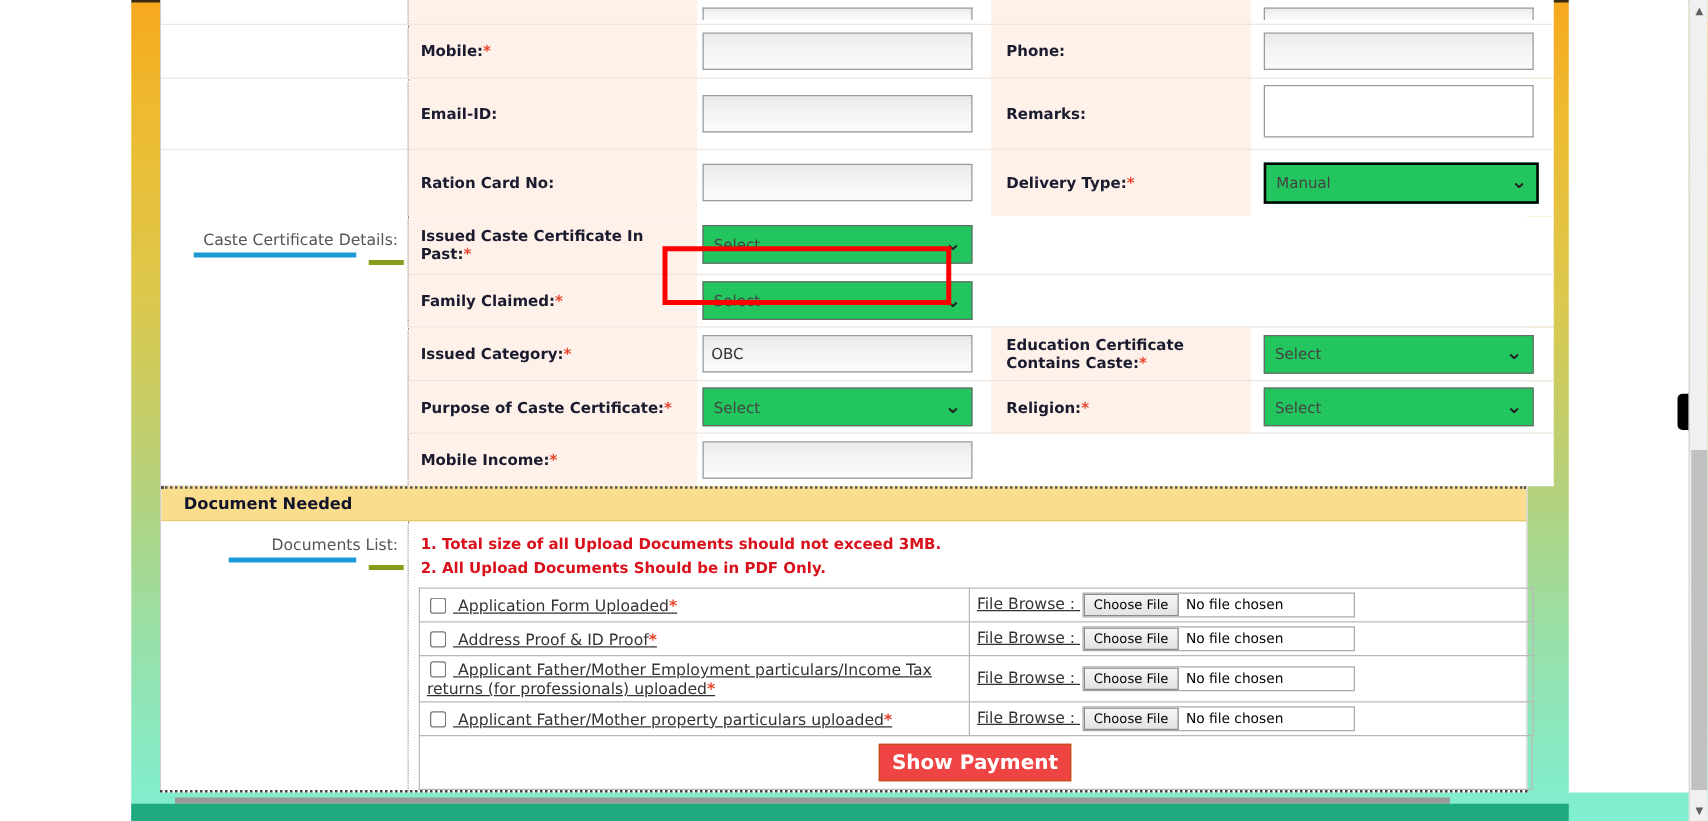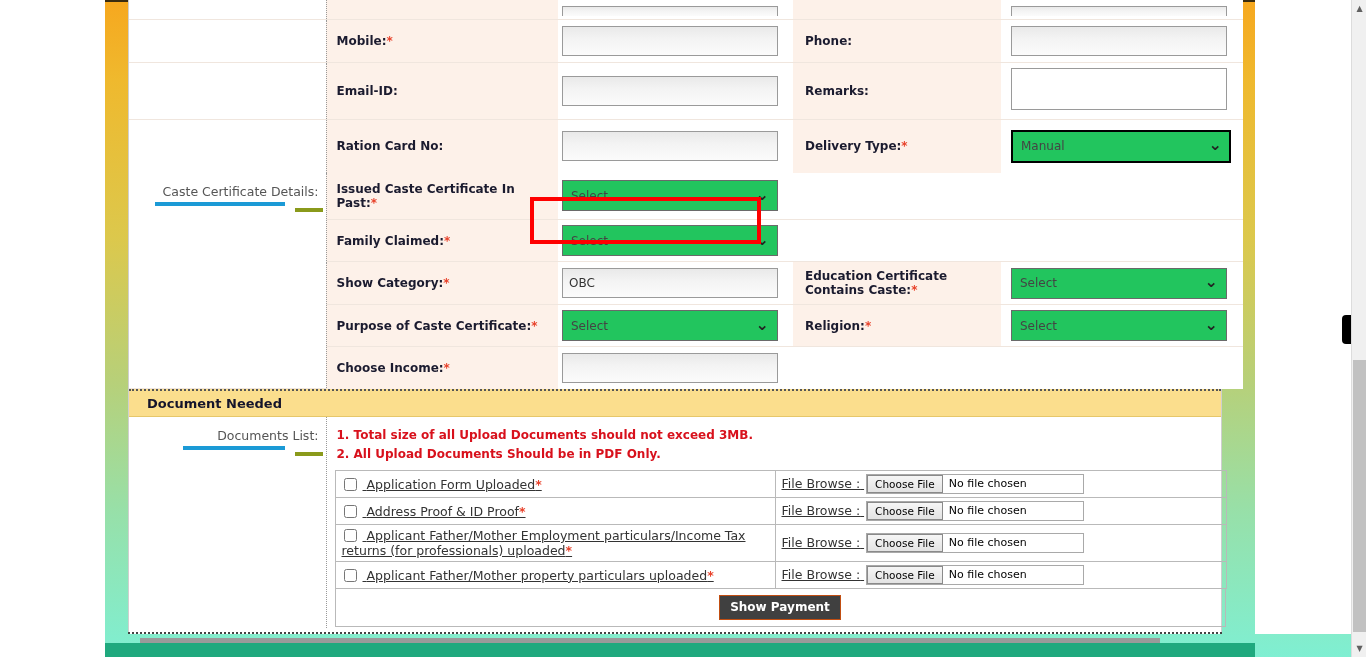--- a/index.html
+++ b/index.html
@@ -117,22 +117,22 @@
   .choosebtn {
     display: inline-block; height: 18px; line-height: 17px;
     padding: 0 7px; margin: 0 6px 0 0;
     border: 1px solid #8a8a8a;
     background: linear-gradient(to bottom,#f6f6f6,#e3e3e3);
     font-size: 10.5px; color: #000; vertical-align: top;
   }
   .paybar { text-align: center; padding: 6px 0 6px 0; border-left:1px solid #B9B9B9; border-right:1px solid #B9B9B9; border-bottom:1px solid #B9B9B9; width:891px; margin-left:8px;}
   .paybtn {
     display: inline-block;
-    background: #404040; color: #fff;
-    font-size: 12px; font-weight: bold;
+    background: #ef4444; color: #fff;
+    font-size: 16px; font-weight: bold;
     padding: 4px 10px 5px 10px;
     border: 1px solid #C14E12;
   }
 
   
   .botdots { position: absolute; left: 128px; top: 632px; width: 1094px; height: 3px; border-top: 2px dotted #444; }
   .grayline { position: absolute; left: 140px; top: 638px; width: 1020px; height: 5px; background: #9a9a9a; }
   .footer {
     position: absolute; left: 105px; top: 643px; width: 1150px; height: 14px;
     background: #1FA97E;
@@ -266,21 +266,21 @@
           </select>
           <span class="chev" style="font-size: 16px; font-weight: bold;">⌄</span>
         </span>
       </td>
       <td class="lbl-col2" style="background:#fff;"></td>
       <td class="val-col2"></td>
     </tr>
 
     <tr class="rowline" style="height:43px;">
       <td class="lbl-col">
-        <span>Show Category:</span><span class="req">*</span>
+        <span>Issued Category:</span><span class="req">*</span>
       </td>
       <td class="val-col">
         <input class="inp" type="text" readonly="" value="OBC" style="">
       </td>
       <td class="lbl-col2">
         <span>Education Certificate Contains Caste:</span><span class="req">*</span>
       </td>
       <td class="val-col2">
         <span class="selwrap">
           <select class="sel">
@@ -311,21 +311,21 @@
           <select class="sel">
             <option>Select</option>
           </select>
           <span class="chev" style="font-size: 16px; font-weight: bold;">⌄</span>
         </span>
       </td>
     </tr>
 
     <tr style="height:42px;">
       <td class="lbl-col">
-        <span>Choose Income:</span><span class="req">*</span>
+        <span>Mobile Income:</span><span class="req">*</span>
       </td>
       <td class="val-col">
         <input class="inp" type="text" value="" style="">
       </td>
       <td class="lbl-col2" style="background:#fff;"></td>
       <td class="val-col2"></td>
     </tr>
   </tbody>
     </table>
 

